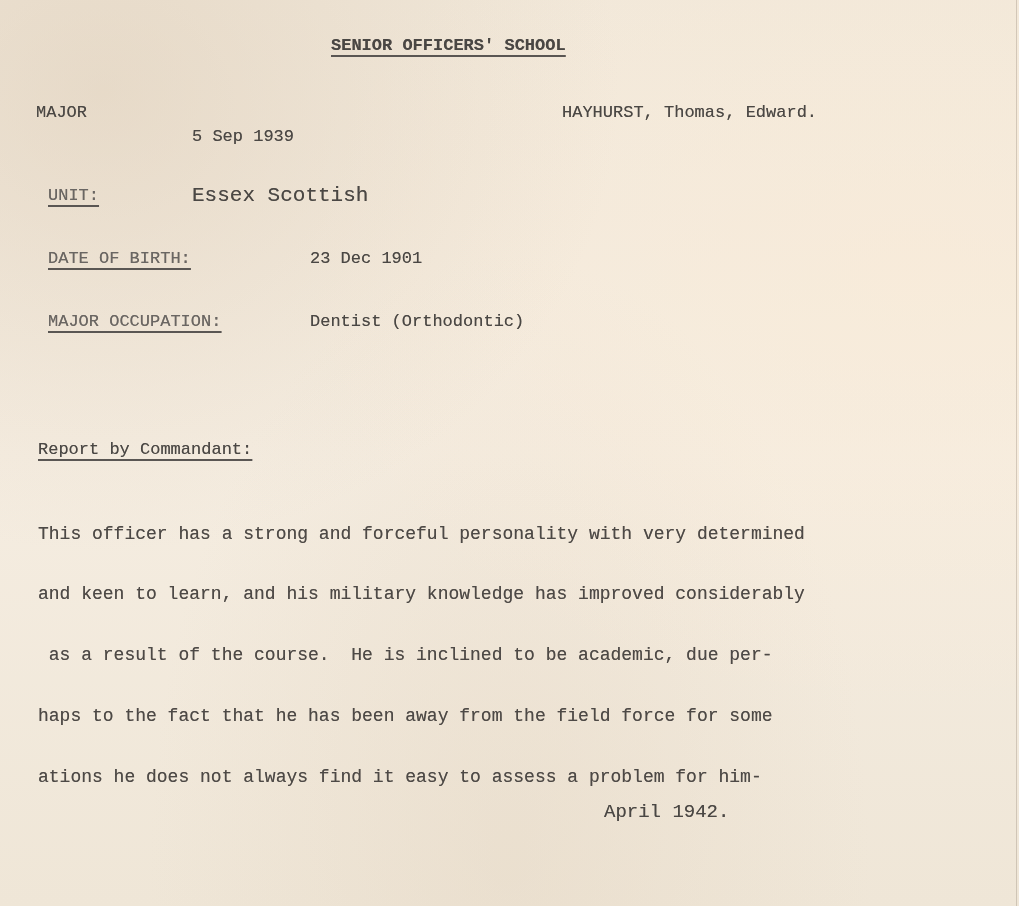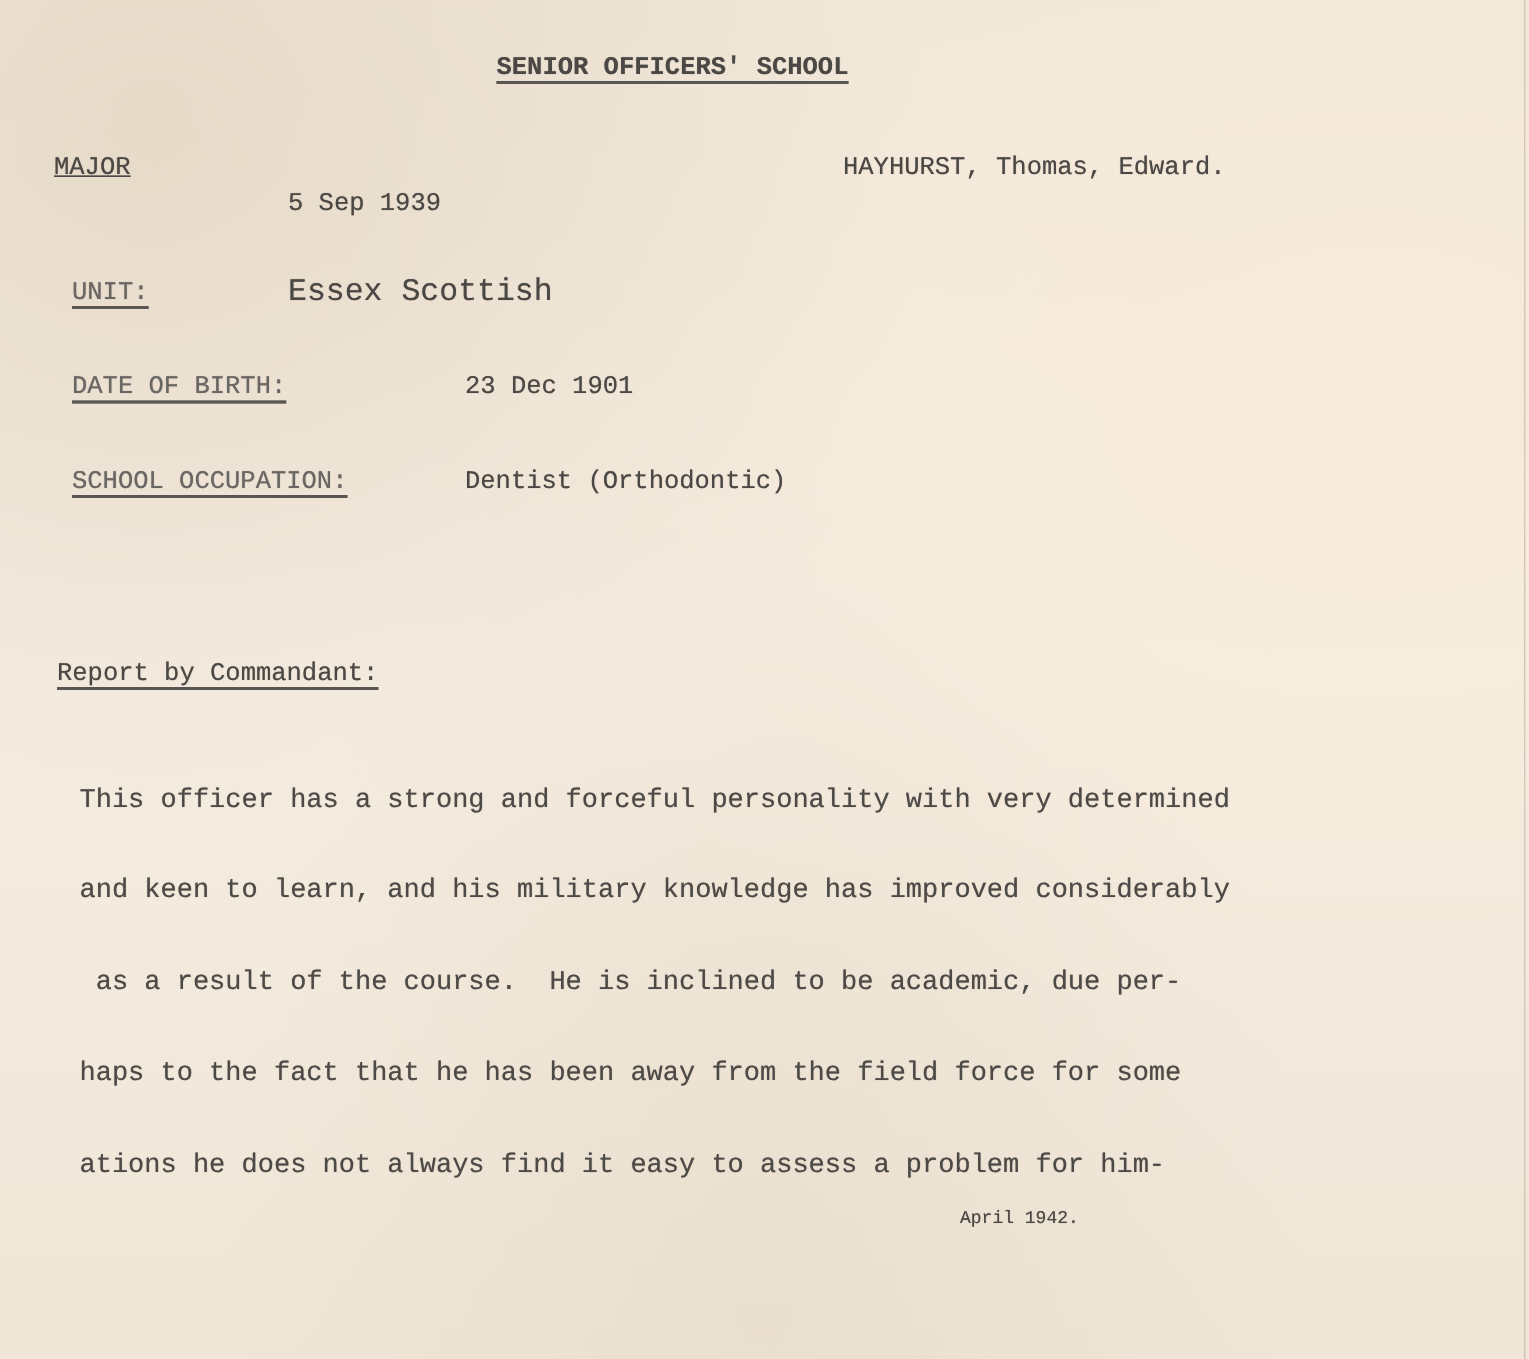--- a/index.html
+++ b/index.html
@@ -50,53 +50,53 @@
   .report {
     position: absolute;
     left: 38px;
     top: 483px;
     color: #4d4946;
     font-size: 18px;
     line-height: 20.3px;
     white-space: pre;
     text-shadow: 0 0 0.6px rgba(60,55,50,0.55);
   }
-  .report .line { display: block; height: 20.3px; margin-left: 15px; }
+  .report .line { display: block; height: 20.3px; }
 </style>
 </head>
 <body>
 
 <div class="page">
   <div class="edge"></div>
 
   <div class="tw ul" style="left:331px; top:36px; font-size:17px;font-weight:bold;">SENIOR OFFICERS' SCHOOL</div>
 
-  <div class="tw" style="left:36px; top:103px; font-size:17px;text-decoration:underline;">MAJOR</div>
+  <div class="tw" style="left:36px; top:103px; font-size:17px;">MAJOR</div>
   <div class="tw" style="left:192px; top:103px; font-size:17px;margin-top:24px;">5 Sep 1939</div>
   <div class="tw" style="left:562px; top:103px; font-size:17px;">HAYHURST, Thomas, Edward.</div>
 
   <div class="tw ul faint" style="left:36px; top:186px; font-size:17px;">UNIT:</div>
   <div class="tw" style="left:192px; top:186px; font-size:21px;">Essex Scottish</div>
 
   <div class="tw ul faint" style="left:36px; top:249px; font-size:17px;">DATE OF BIRTH:</div>
   <div class="tw" style="left:310px; top:249px; font-size:17px;">23 Dec 1901</div>
 
-  <div class="tw ul faint" style="left:36px; top:312px; font-size:17px;">SCHOOL OCCUPATION:</div>
+  <div class="tw ul faint" style="left:36px; top:312px; font-size:17px;">MAJOR OCCUPATION:</div>
   <div class="tw" style="left:310px; top:312px; font-size:17px;">Dentist (Orthodontic)</div>
 
   <div class="tw ul" style="left:38px; top:440px; font-size:17px;">Report by Commandant:</div>
 
   <div class="report">
     <span class="line">This officer has a strong and forceful personality with very determined</span>
     <span class="line">and keen to learn, and his military knowledge has improved considerably</span>
     <span class="line"> as a result of the course.  He is inclined to be academic, due per-</span>
     <span class="line">haps to the fact that he has been away from the field force for some</span>
     <span class="line">ations he does not always find it easy to assess a problem for him-</span>
     
     
     
     
     
     
   </div>
 
-  <div class="tw" style="left:640px; top:802px; font-size:12px;">April 1942.</div>
+  <div class="tw" style="left:604px; top:802px; font-size:19px;">April 1942.</div>
 </div>
 
 </body></html>

